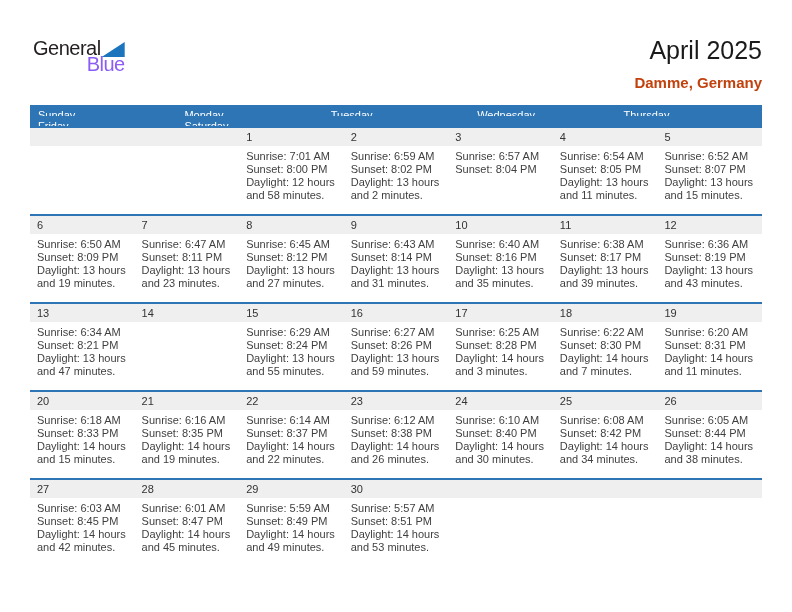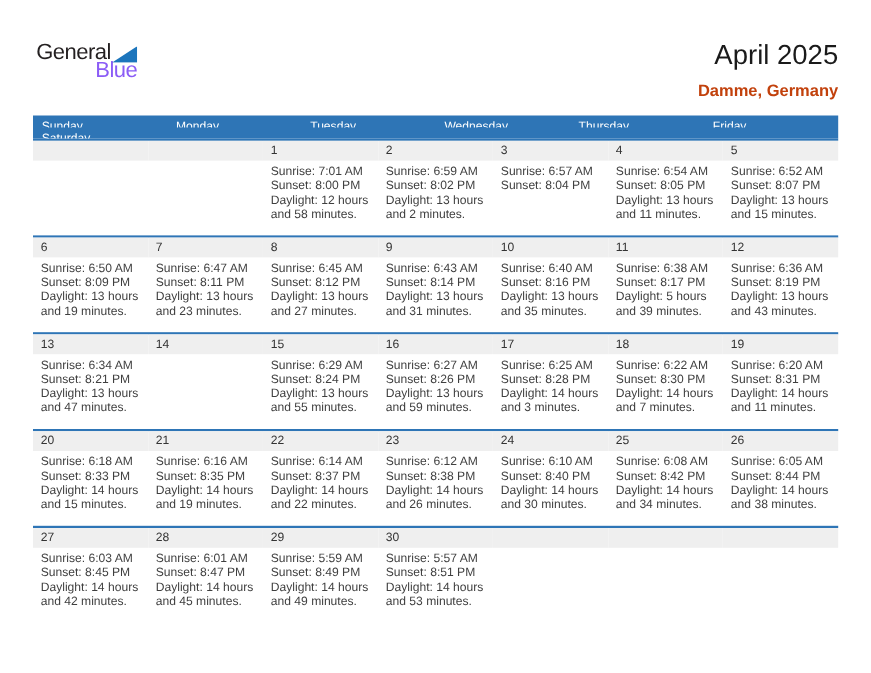--- a/index.html
+++ b/index.html
@@ -15,21 +15,21 @@
     background: #1C75BC; clip-path: polygon(0 100%, 100% 100%, 100% 0); }
   .logo-line2 { text-align: right; margin-top: -4px; }
   .logo-blue { font-size: 20px; color: #8b5cf6; letter-spacing: -0.5px; }
 
   .titleblock { position: absolute; right: 30px; top: 36px; text-align: right; }
   .title { font-size: 25px; color: #1a1a1a; font-weight: 400; }
   .subtitle { font-size: 15px; color: #c2410c; margin-top: 9px; font-weight: bold; }
 
   
   .calendar { position: absolute; left: 30px; top: 105px; width: 732px; }
-  .weekday-row { display: grid; grid-template-columns: repeat(6, 1fr); background: #2E75B6; height: 21px; }
+  .weekday-row { display: grid; grid-template-columns: repeat(5, 1fr); background: #2E75B6; height: 21px; }
   .weekday-row span { color: #ffffff; font-size: 11px; line-height: 21px; padding-left: 8px;
     overflow: hidden; white-space: nowrap; }
 
   .week { display: grid; grid-template-columns: repeat(7, 1fr); border-top: 2px solid #2E75B6;
     min-height: 88px; }
   .week:first-of-type { border-top: none; }
   .cell { min-width: 0; }
   .daynum { background: #EFEFEF; height: 18px; line-height: 18px; padding-left: 7px;
     font-size: 11px; color: #333333; }
   .details { padding: 4px 8px 0 7px; font-size: 11px; line-height: 13px; color: #3F3F3F; }
@@ -171,21 +171,21 @@
       <div>Sunset: 8:16 PM</div>
       <div>Daylight: 13 hours and 35 minutes.</div>
     </div>
   </div>
 
   <div class="cell">
     <div class="daynum">11</div>
     <div class="details">
       <div>Sunrise: 6:38 AM</div>
       <div>Sunset: 8:17 PM</div>
-      <div>Daylight: 5 hours and 39 minutes.</div>
+      <div>Daylight: 13 hours and 39 minutes.</div>
     </div>
   </div>
 
   <div class="cell">
     <div class="daynum">12</div>
     <div class="details">
       <div>Sunrise: 6:36 AM</div>
       <div>Sunset: 8:19 PM</div>
       <div>Daylight: 13 hours and 43 minutes.</div>
     </div>

